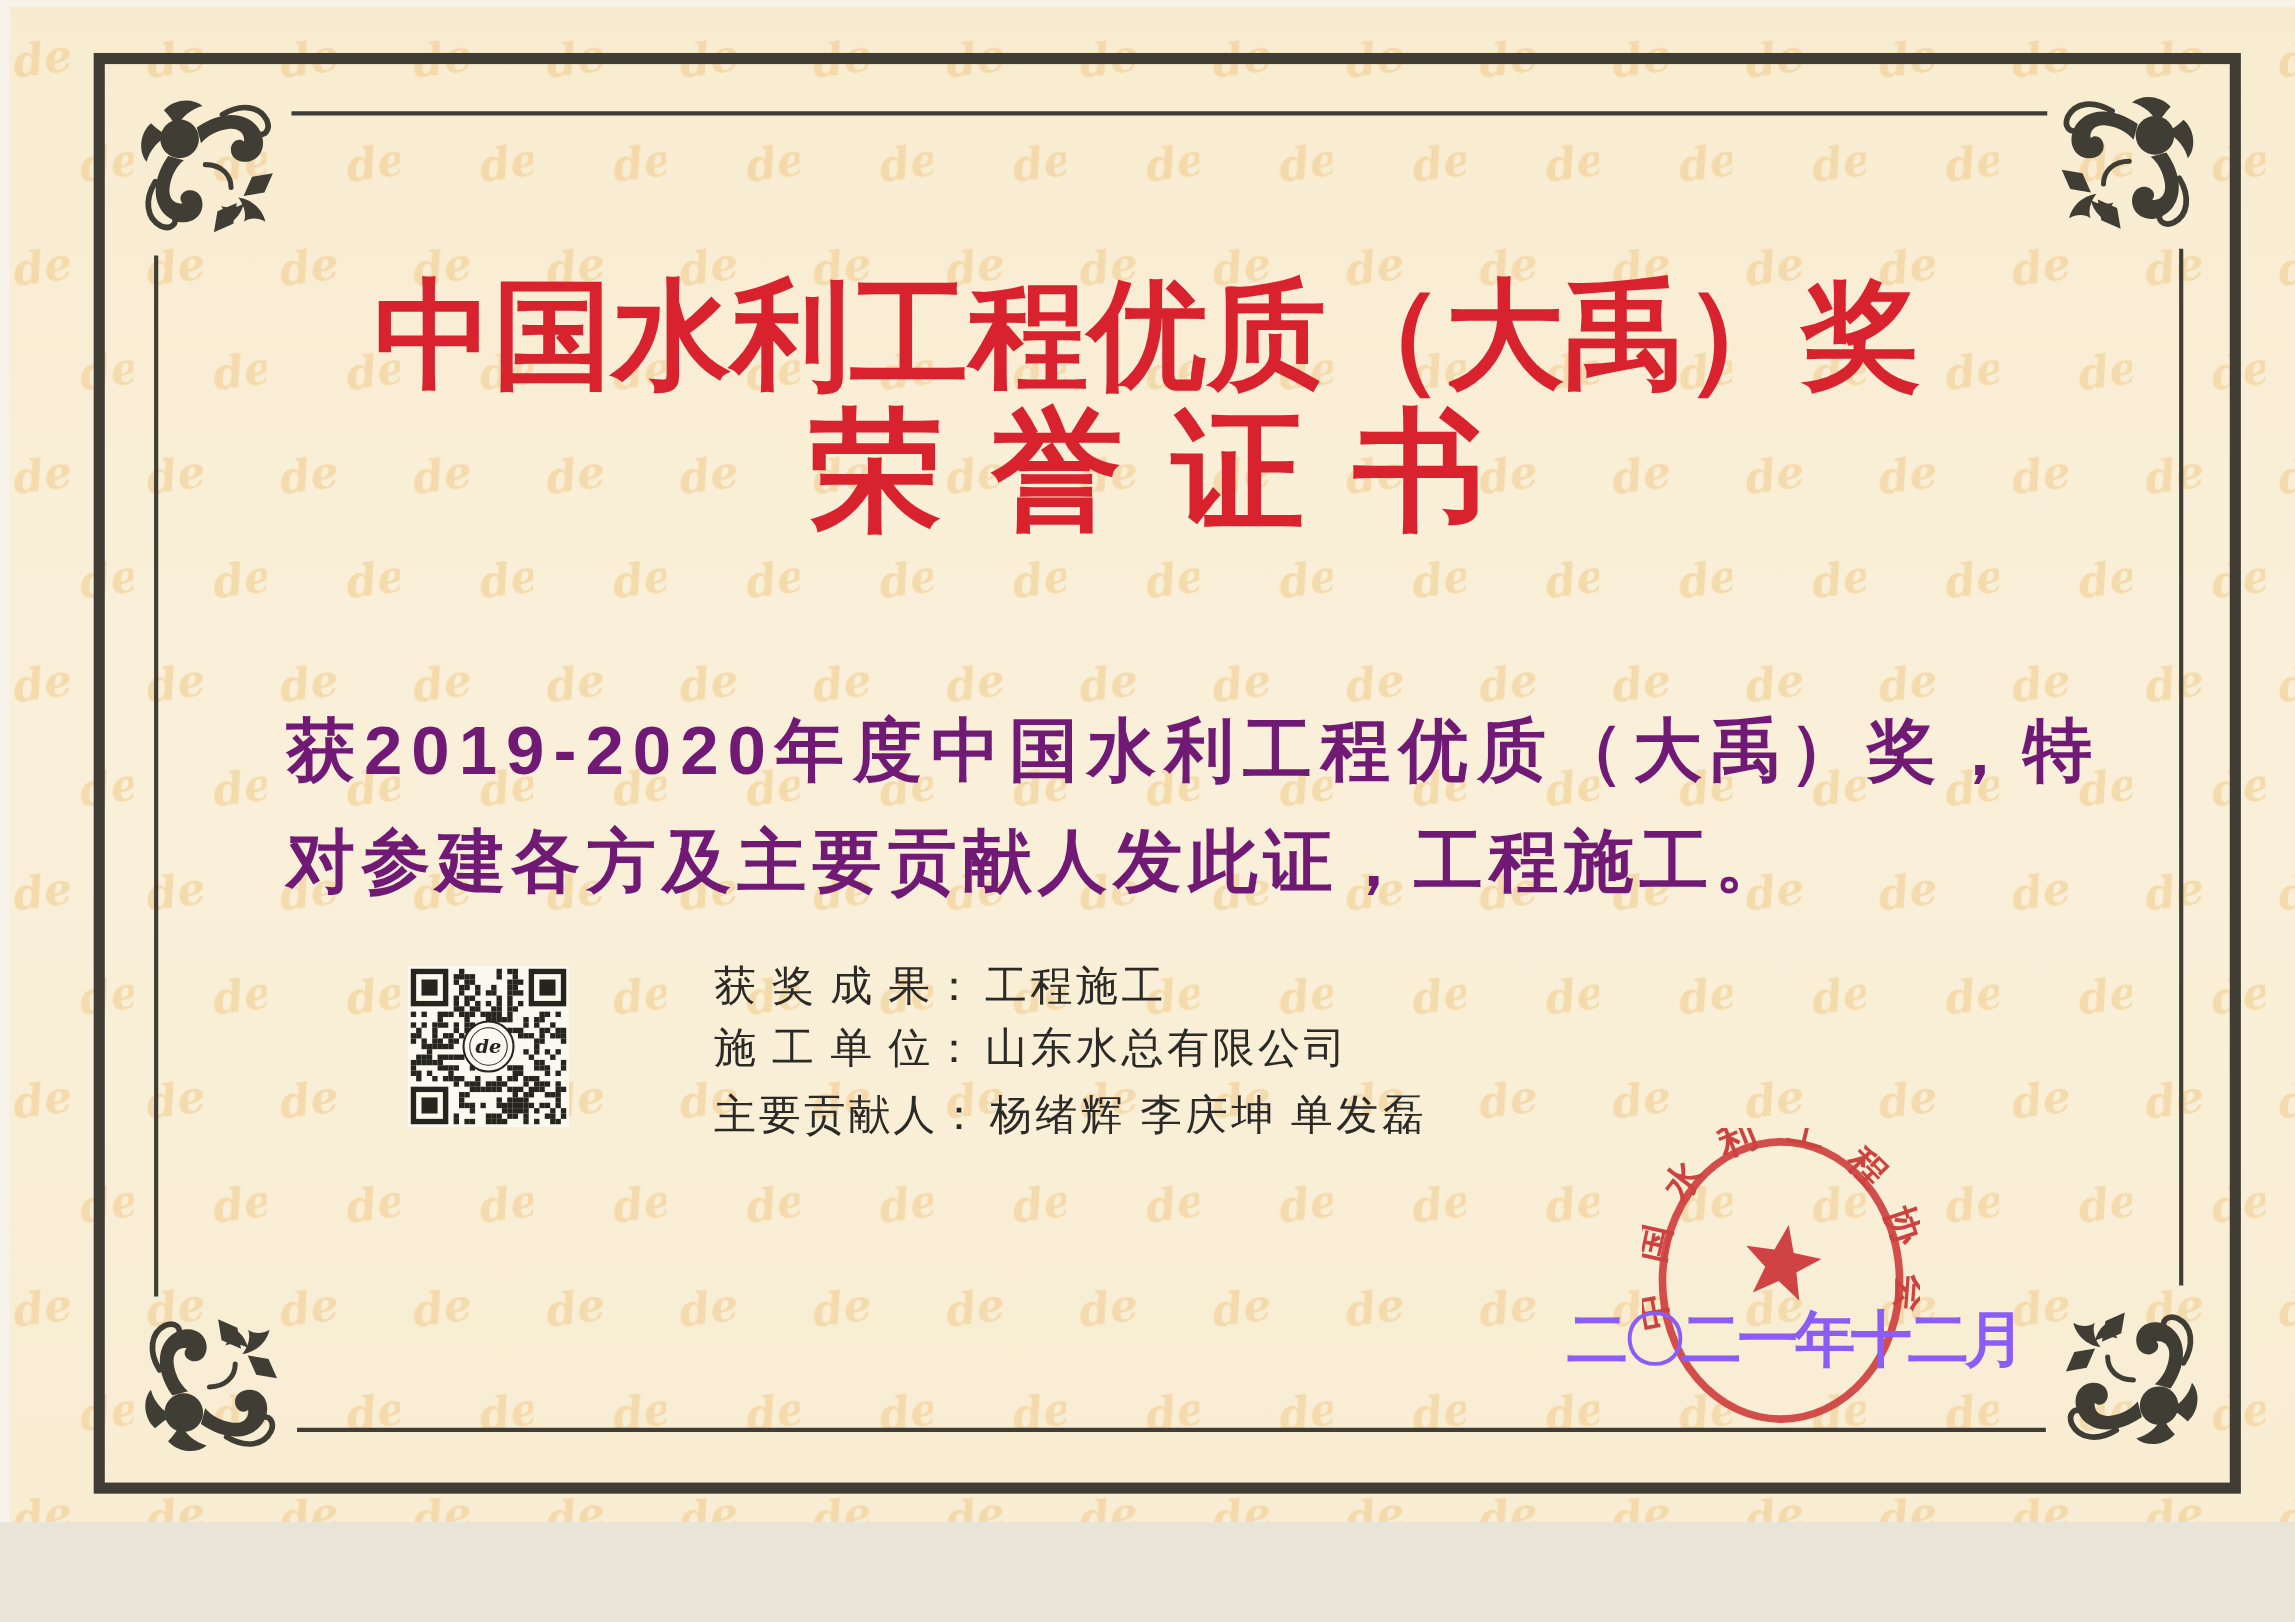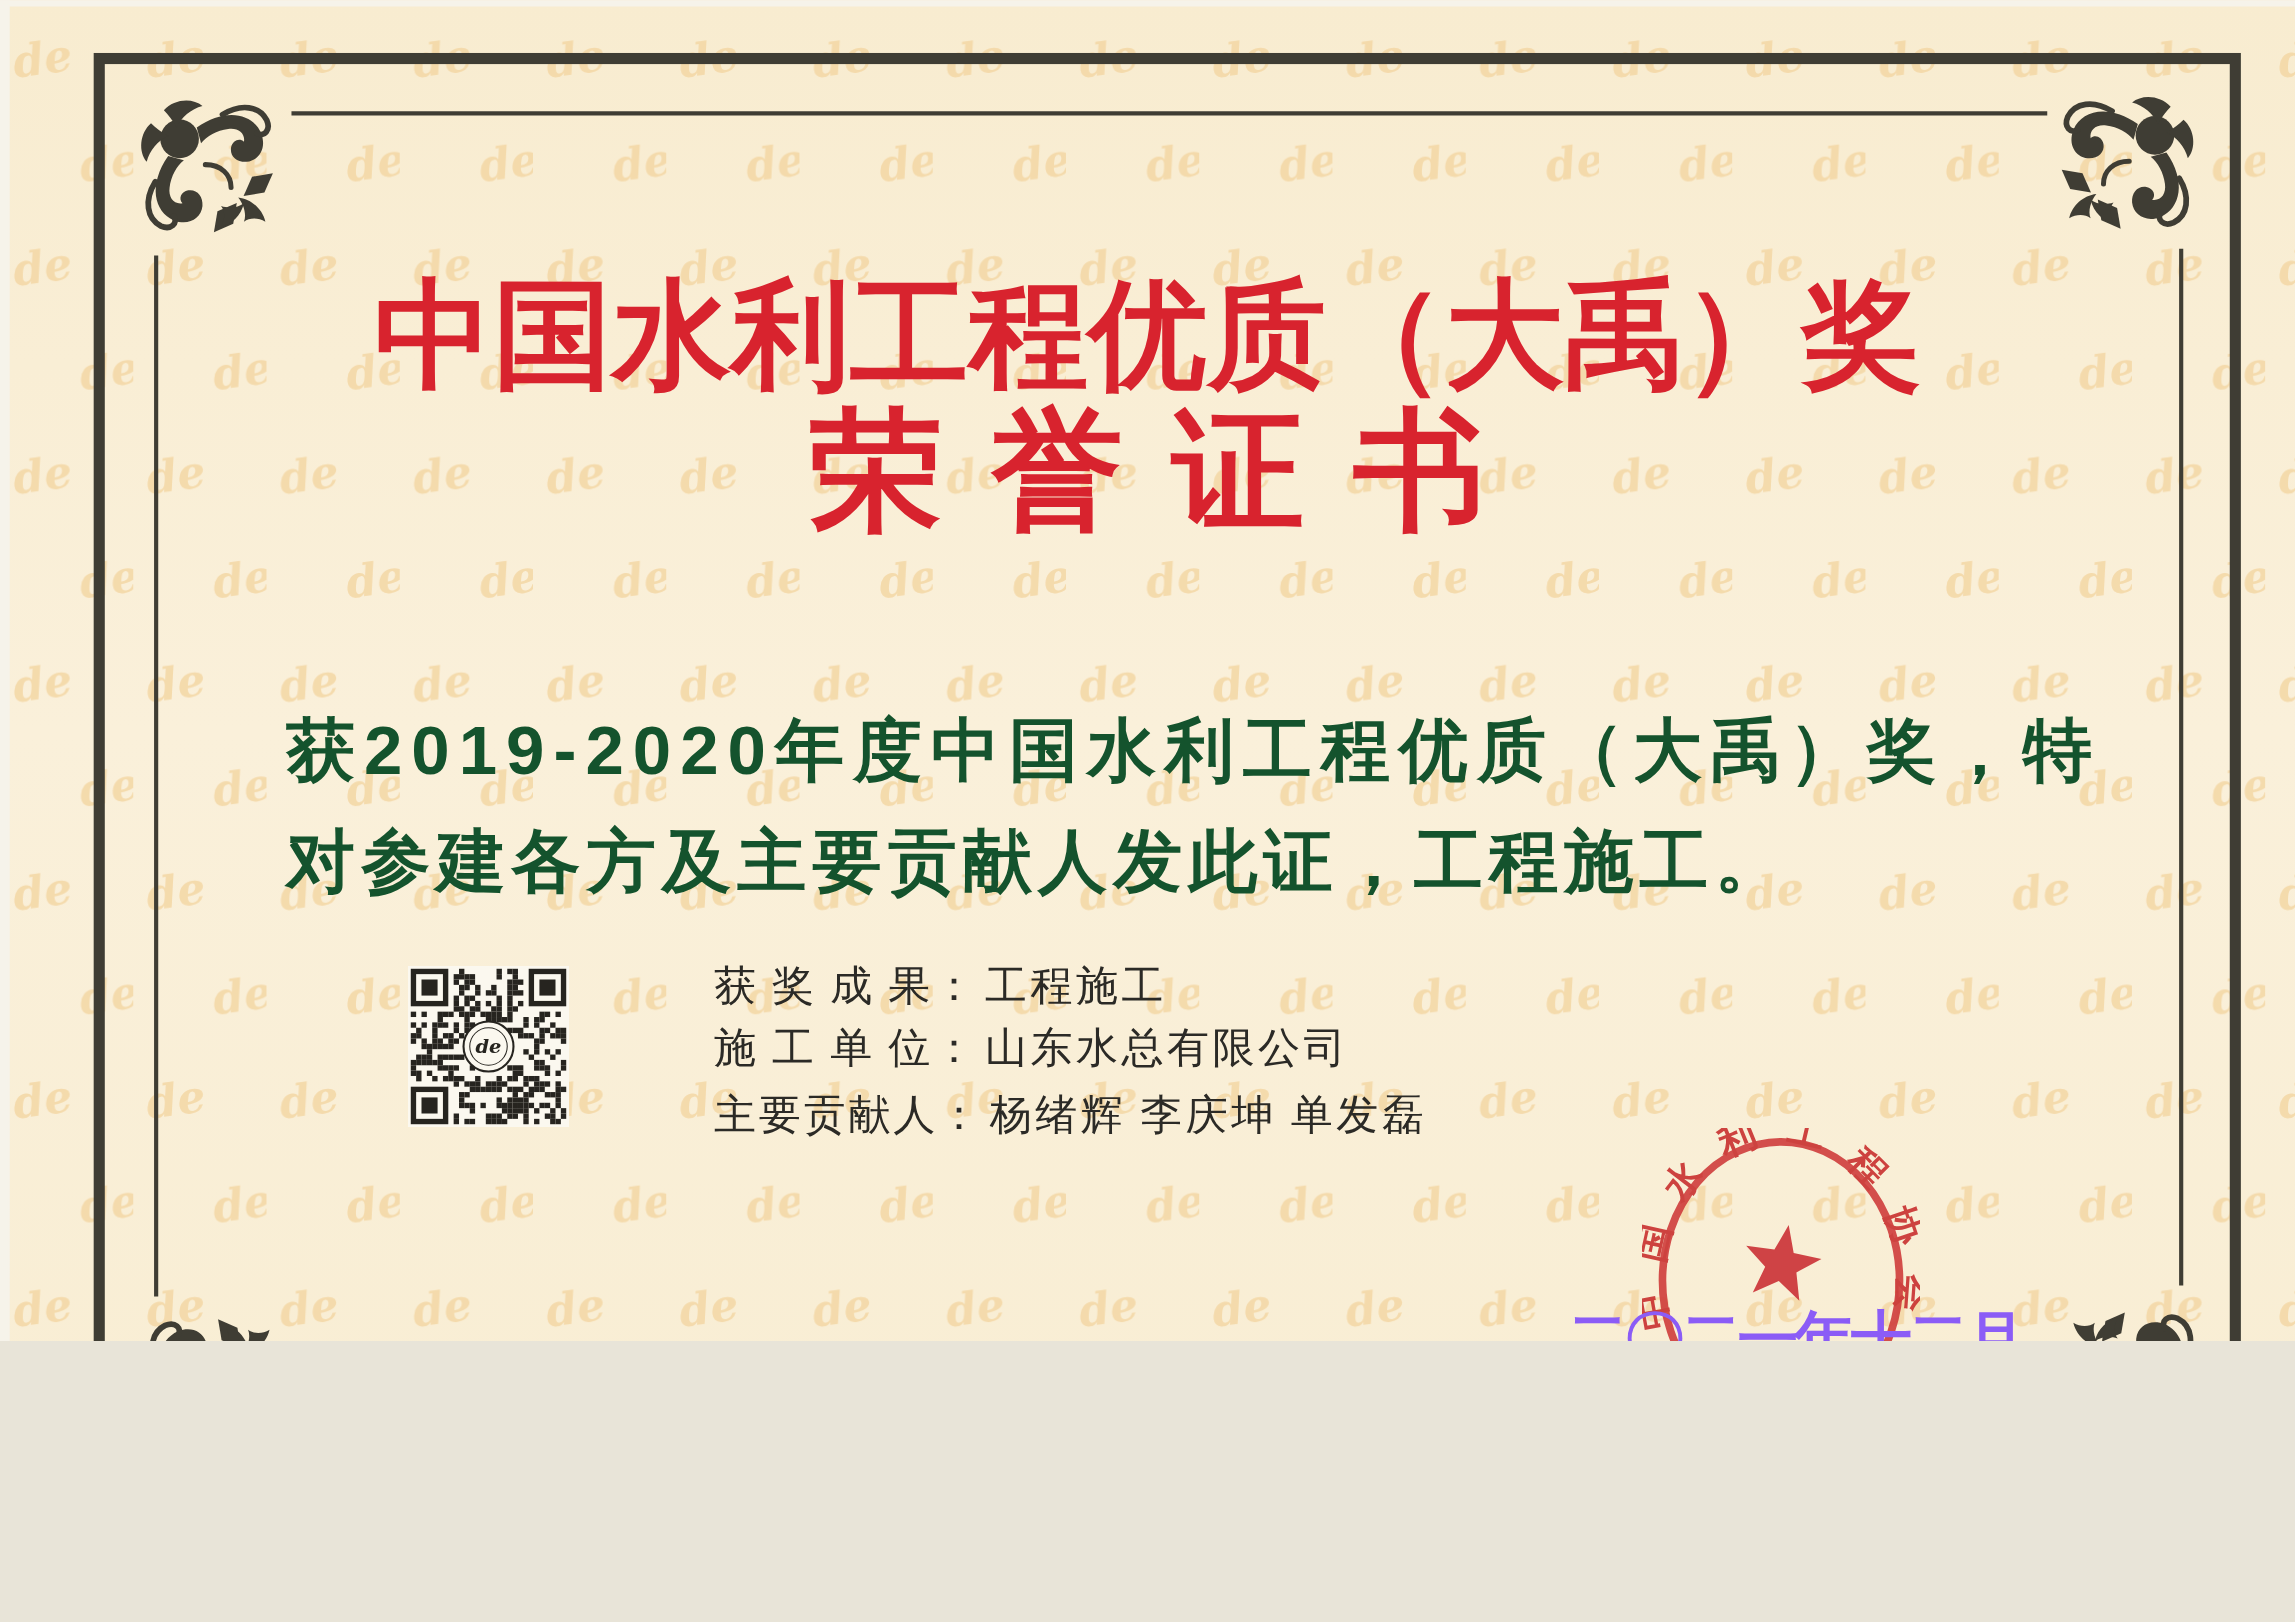--- a/index.html
+++ b/index.html
@@ -1,17 +1,17 @@
 <!DOCTYPE html>
 <html style="font-size:11px"><head>
 <meta charset="utf-8">
 <style>
   html,body{margin:0;padding:0;background:#e8e4d8;}
   .certificate{
-    position:relative;width:2295px;height:1341px;overflow:hidden;
+    position:relative;width:2295px;height:1522px;overflow:hidden;
     background:#f9eed5;
     font-family:"Liberation Serif","DejaVu Serif",serif;
   }
   .abs{position:absolute;line-height:1;white-space:nowrap;}
   svg.layer{position:absolute;left:0;top:0;}
   .motif-t{
     font-family:"DejaVu Serif",serif;font-style:italic;font-weight:bold;
     font-size:64px;fill:#f4d7a5;opacity:.85;
   }
   .thick{fill:none;stroke:#3f3d34;stroke-width:16px;}
@@ -28,21 +28,21 @@
     font-size:132px;font-weight:bold;color:#d8232e;
     letter-spacing:49px;text-indent:49px;
     font-family:"DejaVu Serif","Liberation Serif",serif;
   }
   .project-line{left:411px;top:612px;font-size:75px;color:#2b2a26;}
   .project{
     font-family:"DejaVu Serif","Liberation Serif",serif;
     font-style:italic;font-weight:bold;letter-spacing:1.4px;
   }
   .hei{font-family:"Liberation Sans","DejaVu Sans",sans-serif;font-weight:700;}
-  .body-line{left:286px;font-size:69px;color:#14532d;letter-spacing:9px;}
+  .body-line{left:286px;font-size:69px;color:#701a75;letter-spacing:9px;}
   .body-line2{top:716px;}
   .body-line3{top:827px;letter-spacing:6.2px;}
   .qr{left:408px;top:966px;width:161px;height:161px;}
   .detail-row{left:714px;font-size:42px;color:#2b2a26;}
   .detail-row .lbl{letter-spacing:2.8px;}
   .detail-row .val{margin-left:7px;letter-spacing:3.5px;}
   .dr1{top:965px;}
   .dr2{top:1027px;}
   .dr3{top:1094px;}
   .seal{left:1642px;top:1128px;opacity:.9;}

